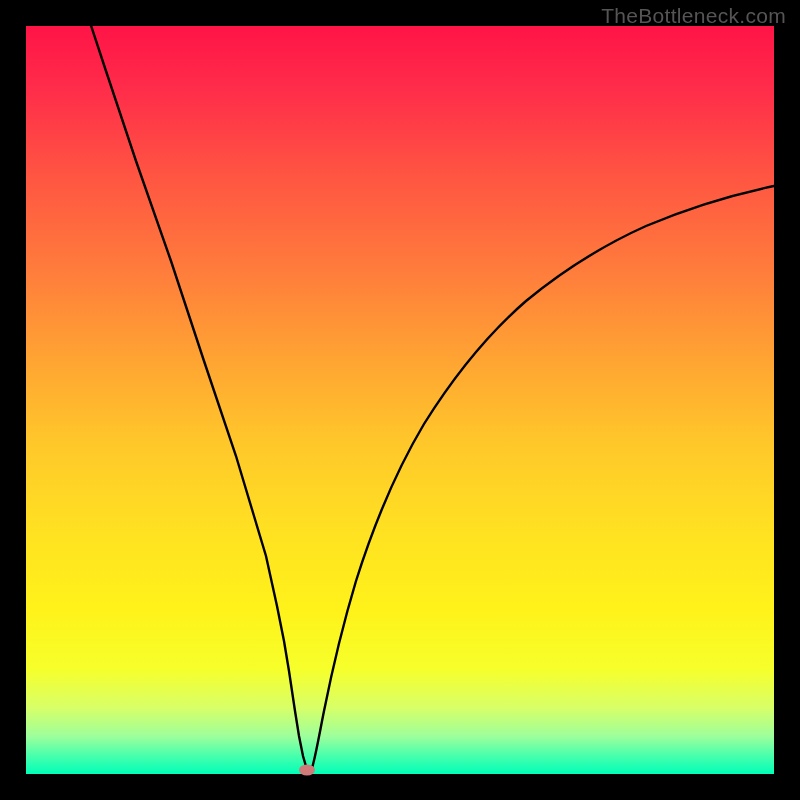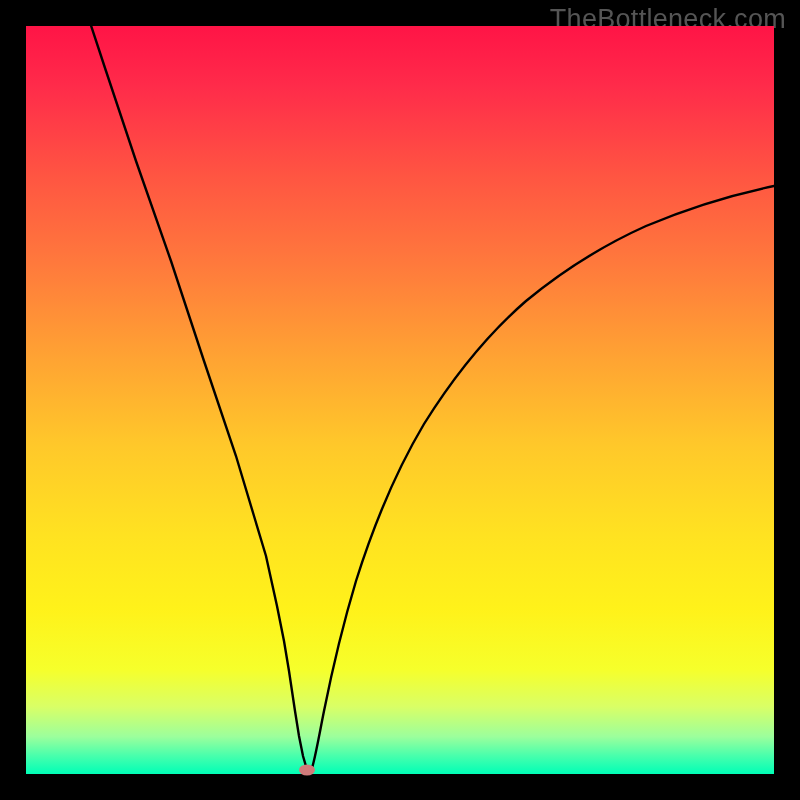--- a/index.html
+++ b/index.html
@@ -47,21 +47,21 @@
     left: 0;
     top: 0;
     width: 748px;
     height: 748px;
   }
   .watermark {
     position: absolute;
     top: 4px;
     right: 14px;
     color: #555;
-    font-size: 27px;
+    font-size: 21px;
     font-weight: 500;
     letter-spacing: 0.3px;
   }
   .marker {
     position: absolute;
     width: 16px;
     height: 11px;
     background: #d07a7a;
     border-radius: 50%;
     transform: translate(-50%, -50%);

